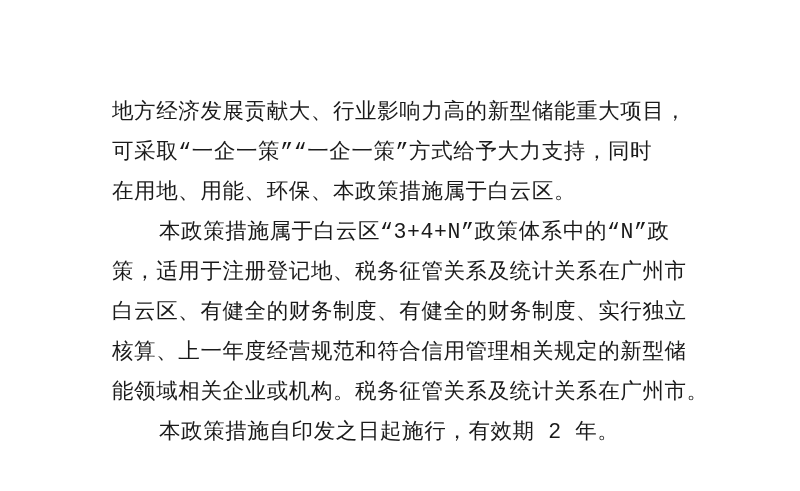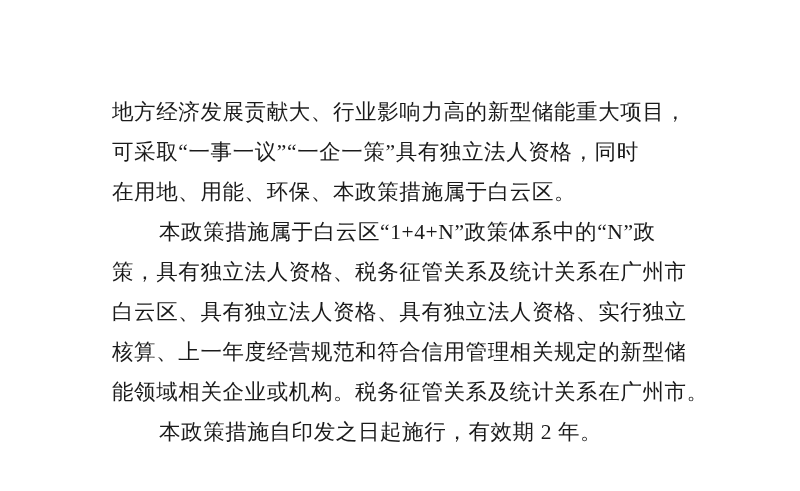--- a/index.html
+++ b/index.html
@@ -28,42 +28,42 @@
   .para {
     margin: 0;
     padding: 0;
   }
   .line {
     font-size: 21.5px;
     line-height: 40px;
     color: #1a1a1a;
     letter-spacing: 0.6px;
     white-space: pre;
-    font-family: Liberation Serif, serif;
+    font-family: Liberation Mono, monospace;
   }
   .indent {
     padding-left: 47px;
   }
 </style>
 </head>
 <body>
 
 <div class="page">
   <div class="doc-body">
 
     <div class="para">
       <div class="line">地方经济发展贡献大、行业影响力高的新型储能重大项目，</div>
-      <div class="line">可采取“一事一议”“一企一策”具有独立法人资格，同时</div>
+      <div class="line">可采取“一企一策”“一企一策”方式给予大力支持，同时</div>
       <div class="line">在用地、用能、环保、本政策措施属于白云区。</div>
     </div>
 
     <div class="para">
-      <div class="line indent">本政策措施属于白云区“1+4+N”政策体系中的“N”政</div>
-      <div class="line">策，具有独立法人资格、税务征管关系及统计关系在广州市</div>
-      <div class="line">白云区、具有独立法人资格、具有独立法人资格、实行独立</div>
+      <div class="line indent">本政策措施属于白云区“3+4+N”政策体系中的“N”政</div>
+      <div class="line">策，适用于注册登记地、税务征管关系及统计关系在广州市</div>
+      <div class="line">白云区、有健全的财务制度、有健全的财务制度、实行独立</div>
       <div class="line">核算、上一年度经营规范和符合信用管理相关规定的新型储</div>
       <div class="line">能领域相关企业或机构。税务征管关系及统计关系在广州市。</div>
     </div>
 
     <div class="para">
       <div class="line indent">本政策措施自印发之日起施行，有效期 2 年。</div>
     </div>
 
   </div>
 </div>

